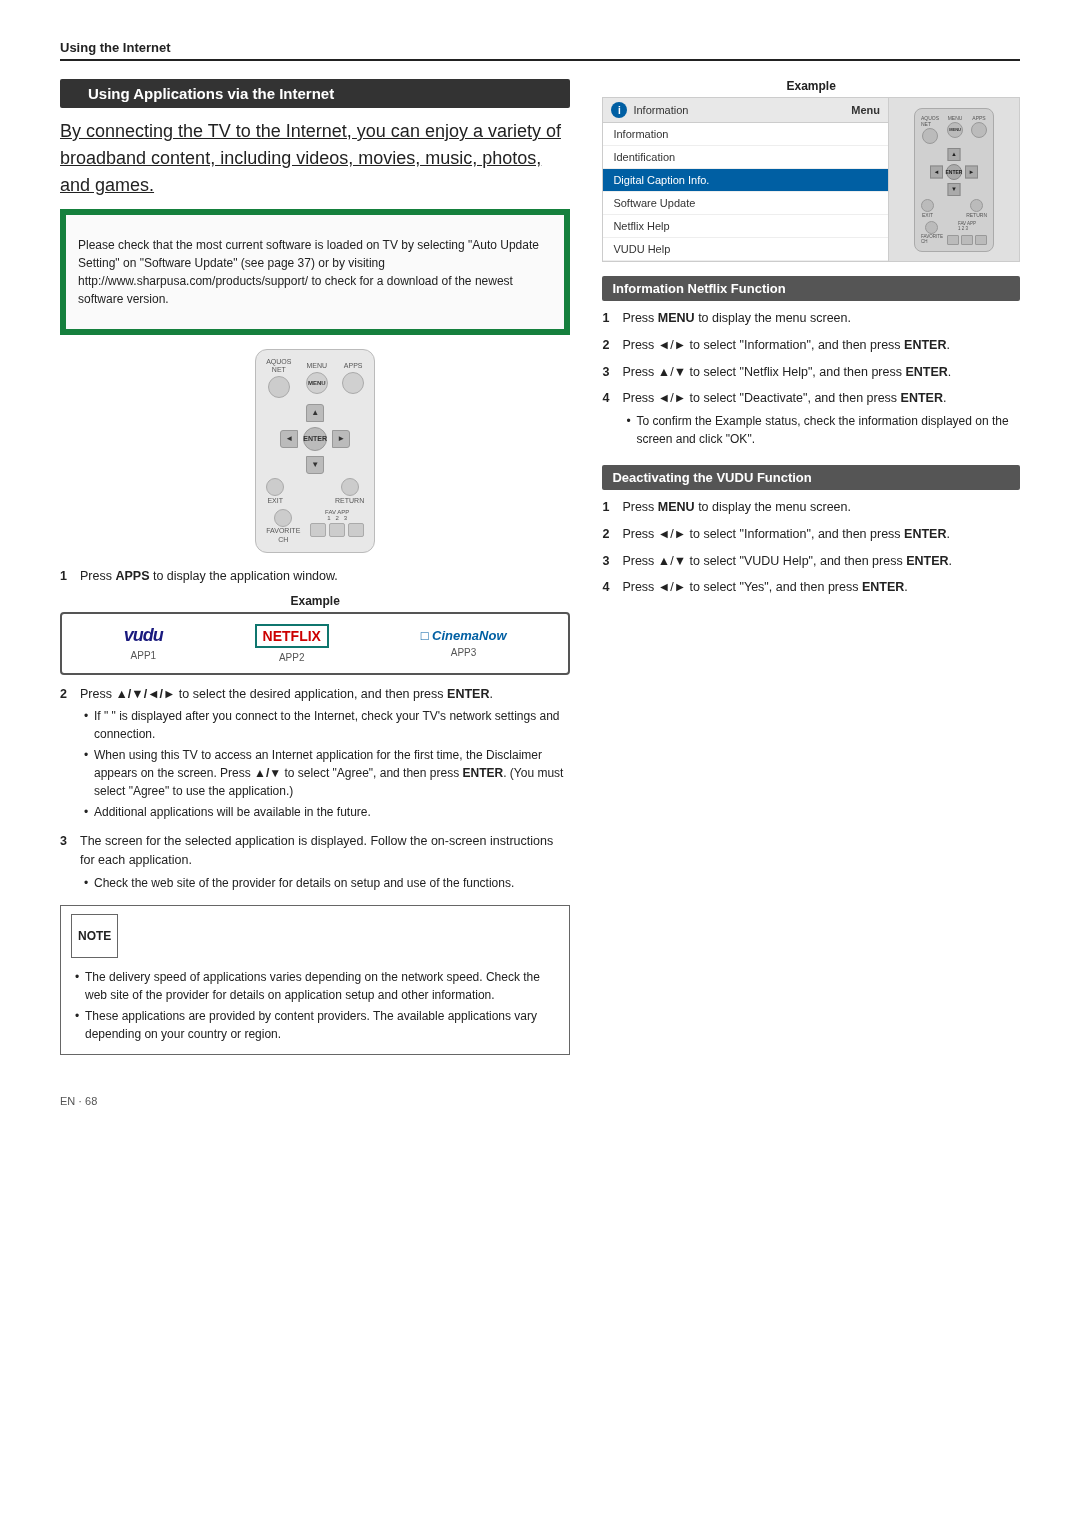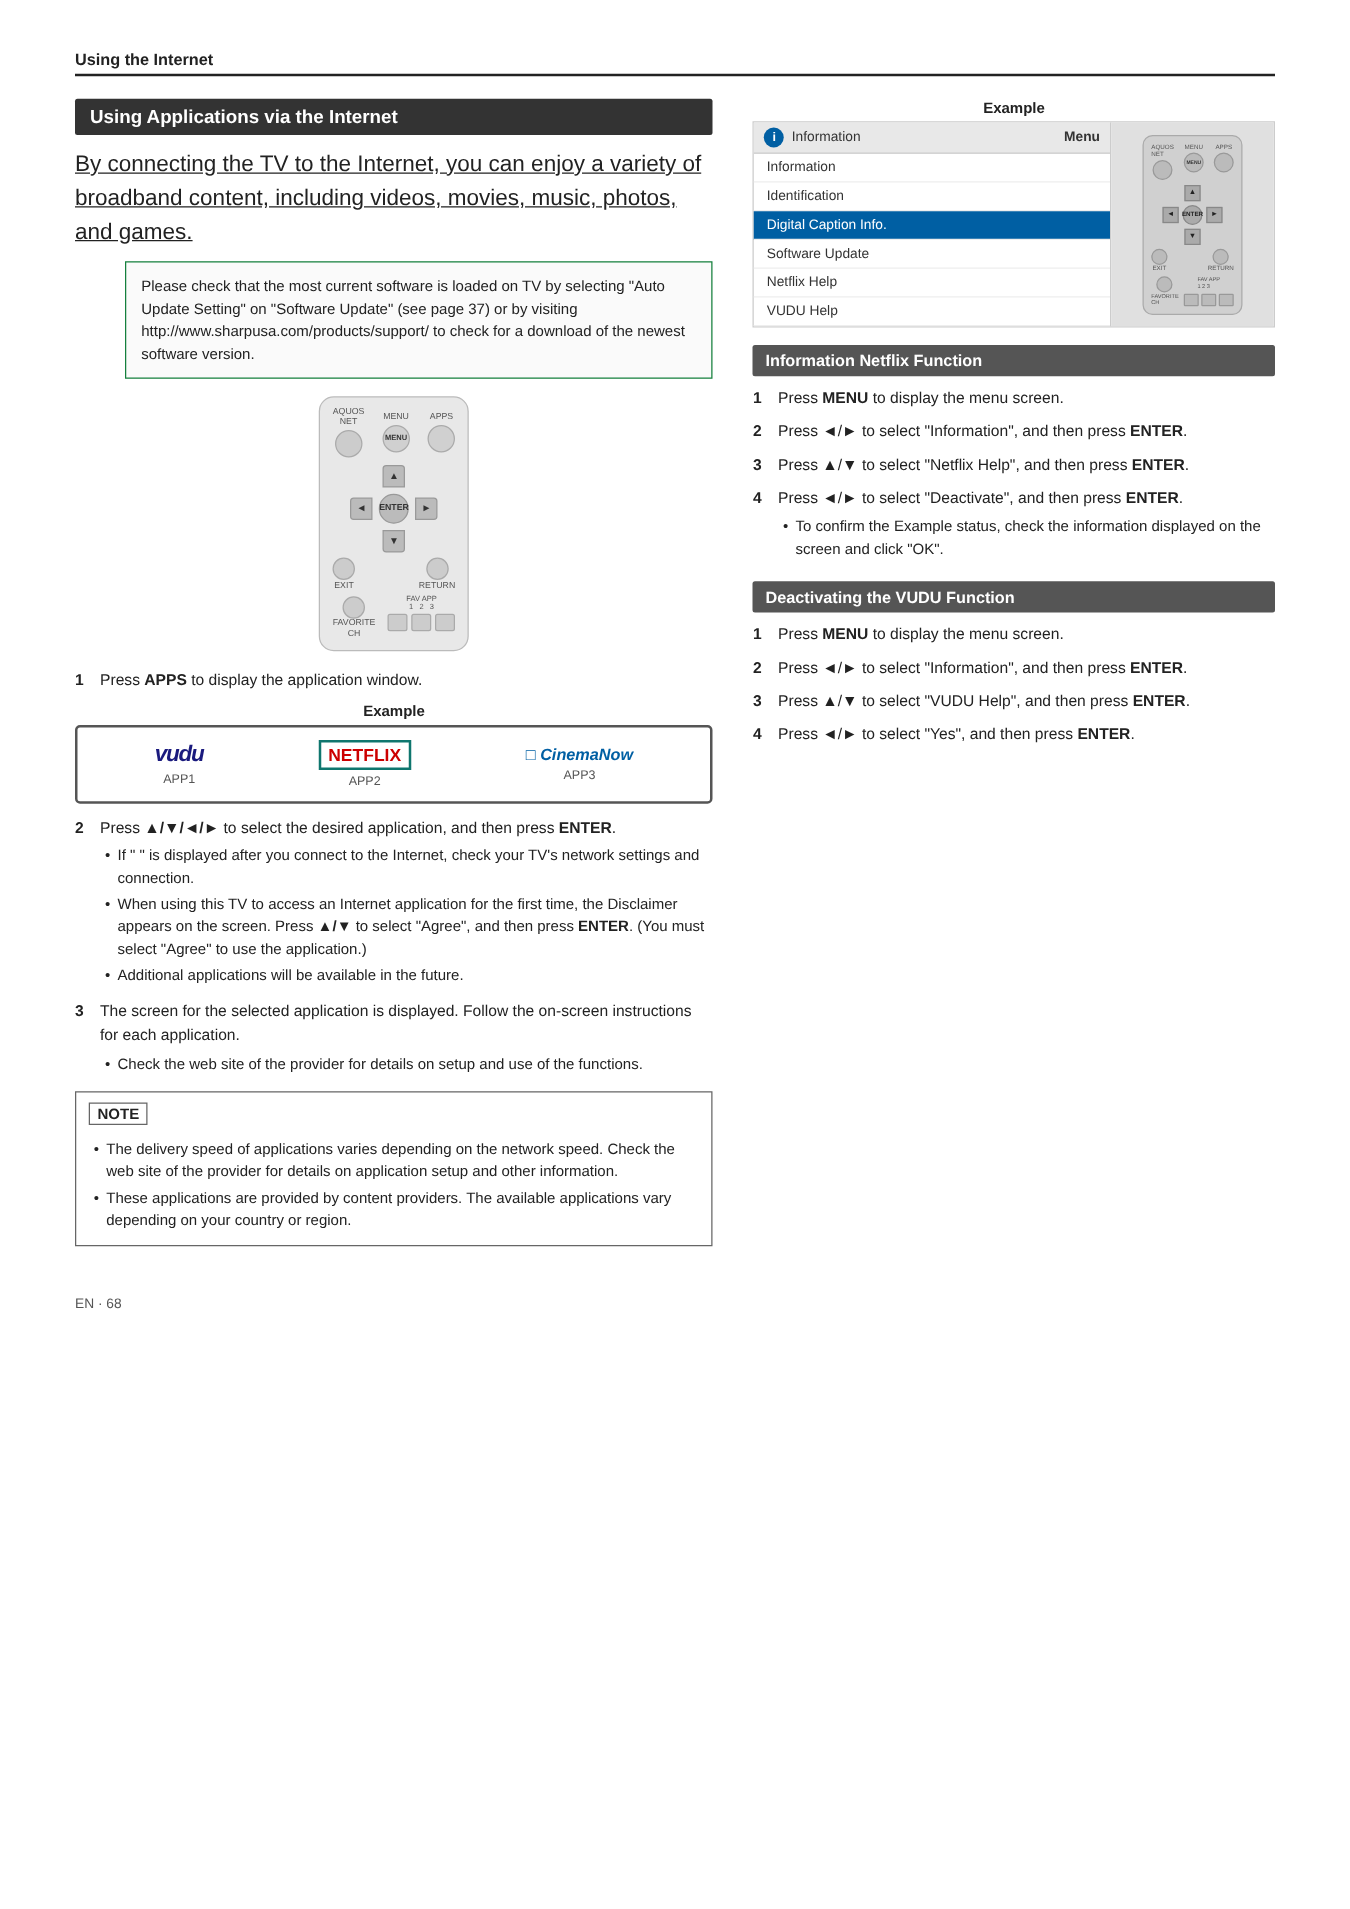--- a/index.html
+++ b/index.html
@@ -35,40 +35,39 @@
 
     .right-col {
       flex: 0.9;
     }
 
     .section-title-bar {
       background: #333;
       color: #fff;
       font-size: 15px;
       font-weight: bold;
-      padding: 6px 12px;
+      padding: 6px 28px;
       margin-bottom: 10px;
       border-radius: 2px;
     }
 
     .body-text {
       font-size: 18px;
       line-height: 1.5;
       margin-bottom: 10px;
       text-decoration: underline;
     }
 
     .info-box {
-      border: 1px solid #15803d;
-      padding: 10px 12px;
+      border: 6px solid #15803d;
+      padding: 21px 12px;
       font-size: 12px;
       line-height: 1.5;
       margin-bottom: 14px;
       background: #fafafa;
-      margin-left: 40px;
     }
 
     
     .remote-container {
       display: flex;
       justify-content: center;
       margin: 12px 0 14px 0;
     }
 
     .remote {
@@ -313,21 +312,21 @@
       padding: 8px 10px;
       margin-top: 10px;
       font-size: 12px;
     }
 
     .note-title {
       font-weight: bold;
       font-size: 12px;
       border: 1px solid #666;
       display: inline-block;
-      padding: 1px 6px;
+      padding: 14px 6px;
       margin-bottom: 6px;
       background: #fff;
     }
 
     
     .menu-screenshot {
       border: 1px solid #ccc;
       width: 100%;
       margin-bottom: 12px;
       display: flex;

